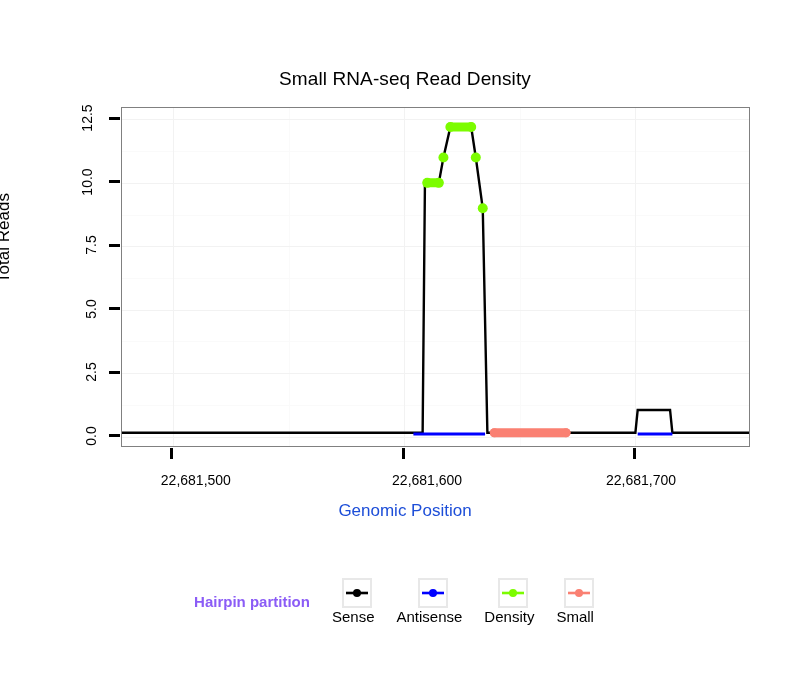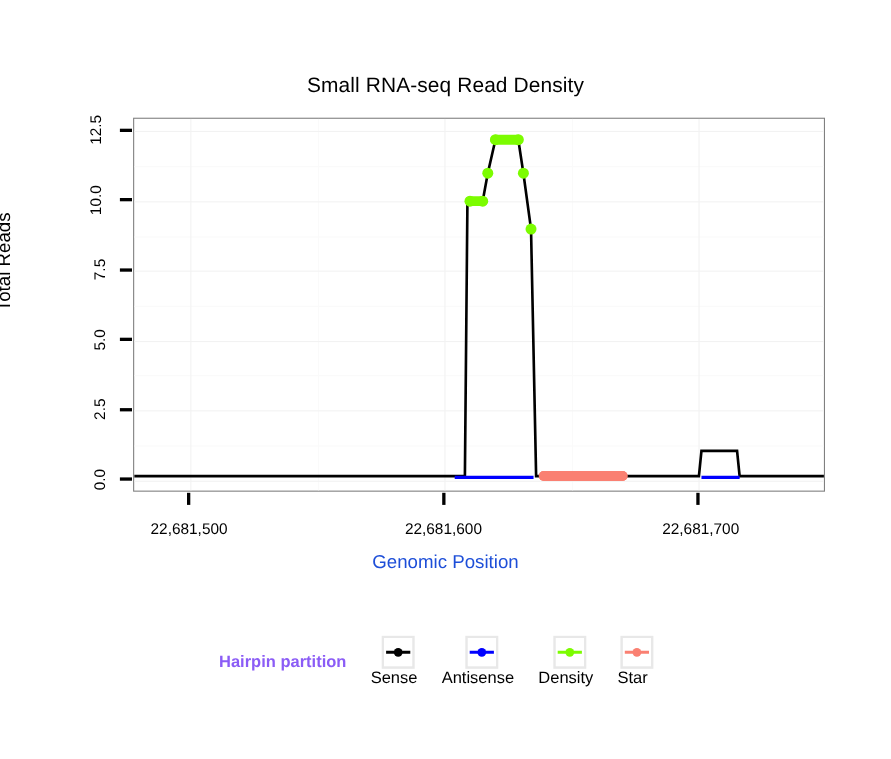--- a/index.html
+++ b/index.html
@@ -50,20 +50,21 @@
     transform-origin:50% 50%;
   }
 
   
   .x-tick-mark{position:absolute;top:448px;width:3px;height:11px;background:#000;}
   .x-tick-label{
     position:absolute;top:472px;
     font-size:14px;color:#000;
     text-align:center;white-space:nowrap;
     transform:translateX(-50%);
+    margin-left:24px;
   }
   .axis-title-x{
     position:absolute;left:0;top:501px;width:810px;
     text-align:center;font-size:17px;color:#1d4ed8;
   }
 
   
   .legend{
     position:absolute;
     left:0;top:578px;width:810px;
@@ -159,21 +160,21 @@
         </svg>
     </div>
   </div>
 
   <div id="x-axis">
       <div class="x-tick-mark" style="left: 170.375px;"></div>
       <div class="x-tick-label" style="left: 171.875px;">22,681,500</div>
       <div class="x-tick-mark" style="left: 401.625px;"></div>
       <div class="x-tick-label" style="left: 403.125px;">22,681,600</div>
       <div class="x-tick-mark" style="left: 632.875px;"></div>
-      <div class="x-tick-label" style="left: 637px;">22,681,700</div>
+      <div class="x-tick-label" style="left: 617px;">22,681,700</div>
     </div>
 
   <div class="axis-title-x">Genomic Position</div>
 
   <div class="legend">
     <div class="legend-title">Hairpin partition</div>
     <div id="legend-items" style="display:flex;align-items:center;">
         <div class="legend-item">
           <div class="legend-key">
             <svg width="26" height="26" viewBox="0 0 26 26">
@@ -205,18 +206,18 @@
           <span class="legend-text">Density</span>
         </div>
         <div class="legend-item">
           <div class="legend-key">
             <svg width="26" height="26" viewBox="0 0 26 26">
               <rect x="0" y="0" width="26" height="26" fill="#ffffff"></rect>
               <line x1="2" y1="13" x2="24" y2="13" stroke="#FA8072" stroke-width="2.6"></line>
               <circle cx="13" cy="13" r="4" fill="#FA8072"></circle>
             </svg>
           </div>
-          <span class="legend-text">Star</span>
+          <span class="legend-text">Small</span>
         </div>
       </div>
   </div>
 
 </div>
 
 </body></html>

